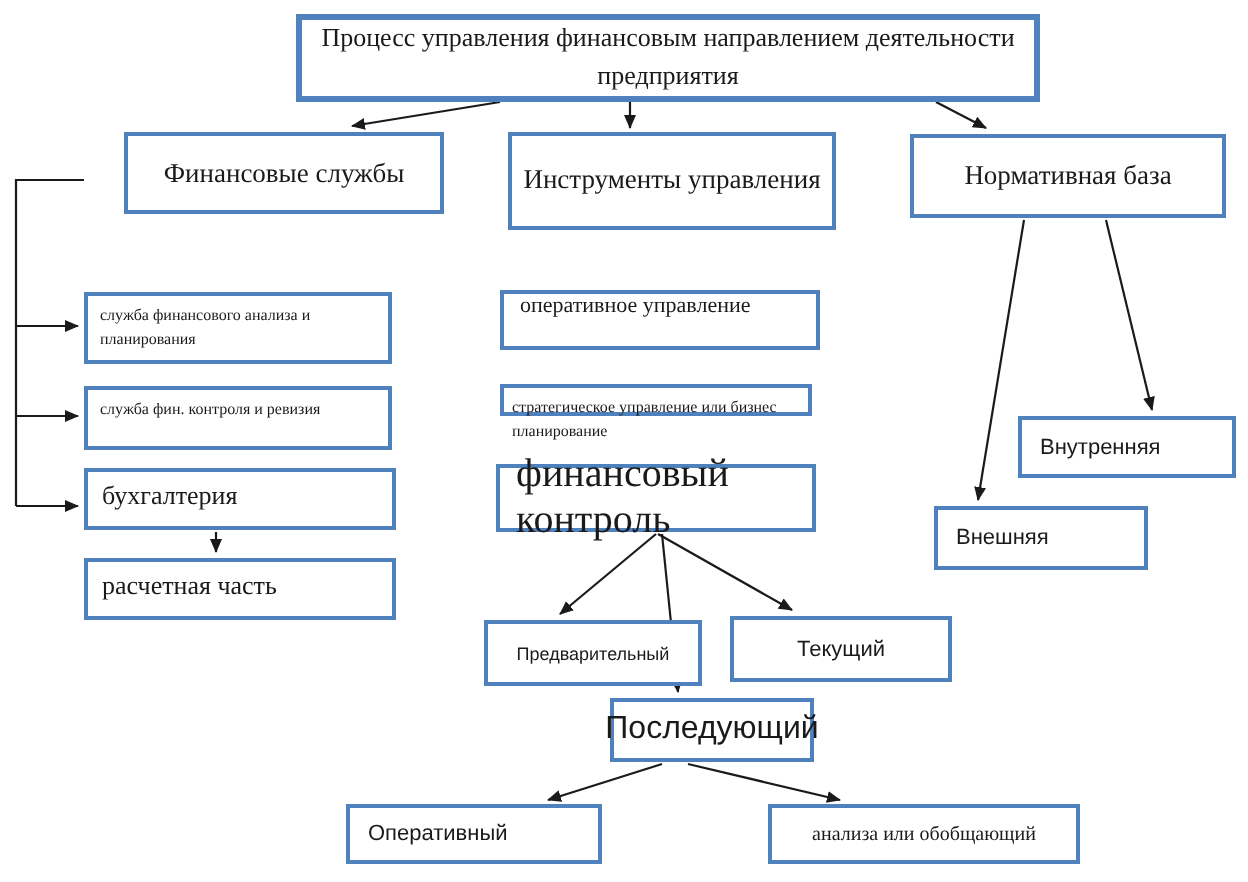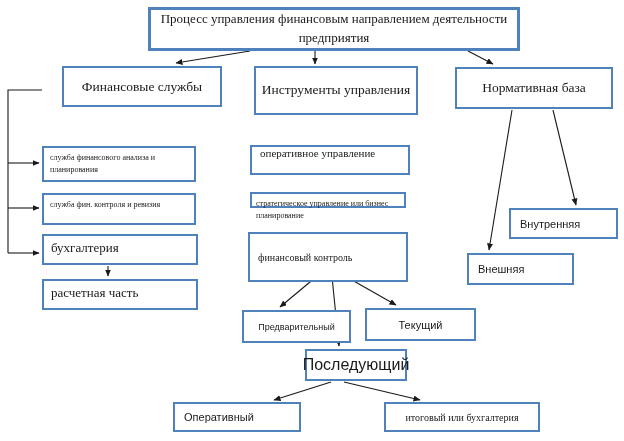--- a/index.html
+++ b/index.html
@@ -30,21 +30,21 @@
   .n-instruments{left:234px;top:66px;width:164px;height:49px;font-size:13.5px;line-height:1.5;}
   .n-normative{left:435px;top:67px;width:158px;height:42px;font-size:13.5px;}
 
   .n-fin-analysis{left:42px;top:146px;width:154px;height:36px;font-size:8px;padding:4px 6px;line-height:1.5;}
   .n-fin-control-rev{left:42px;top:193px;width:154px;height:32px;font-size:8px;padding:5px 6px;}
   .n-accounting{left:42px;top:234px;width:156px;height:31px;font-size:13px;padding:4px 7px;}
   .n-settlement{left:42px;top:279px;width:156px;height:31px;font-size:13px;padding:4px 7px;}
 
   .n-operational-mgmt{left:250px;top:145px;width:160px;height:30px;font-size:11px;padding:0 8px;}
   .n-strategic-mgmt{left:250px;top:192px;width:156px;height:16px;font-size:8px;padding:4px 4px;line-height:1.5;}
-  .n-fin-control{left:248px;top:232px;width:160px;height:34px;font-size:10px;padding:23px 8px;}
+  .n-fin-control{left:248px;top:232px;width:160px;height:34px;font-size:20px;padding:7px 8px;}
 
   .n-preliminary{left:222px;top:310px;width:109px;height:33px;font-size:9px;}
   .n-current{left:345px;top:308px;width:111px;height:33px;font-size:11px;}
   .n-subsequent{left:285px;top:349px;width:102px;height:32px;font-size:16px;}
   .n-operational{left:173px;top:402px;width:128px;height:30px;font-size:11px;padding:0 9px;}
   .n-final{left:364px;top:402px;width:156px;height:30px;font-size:10px;}
 
   .n-internal{left:509px;top:208px;width:109px;height:31px;font-size:11px;padding:0 9px;}
   .n-external{left:467px;top:253px;width:107px;height:32px;font-size:11px;padding:0 9px;}
 </style>
@@ -138,21 +138,21 @@
 
   <div class="box center sans n-subsequent">
     <span>Последующий</span>
   </div>
 
   <div class="box vcenter sans n-operational">
     <span>Оперативный</span>
   </div>
 
   <div class="box center serif n-final">
-    <span>итоговый или бухгалтерия</span>
+    <span>анализа или обобщающий</span>
   </div>
 
   <div class="box vcenter sans n-internal">
     <span>Внутренняя</span>
   </div>
 
   <div class="box vcenter sans n-external">
     <span>Внешняя</span>
   </div>
 

